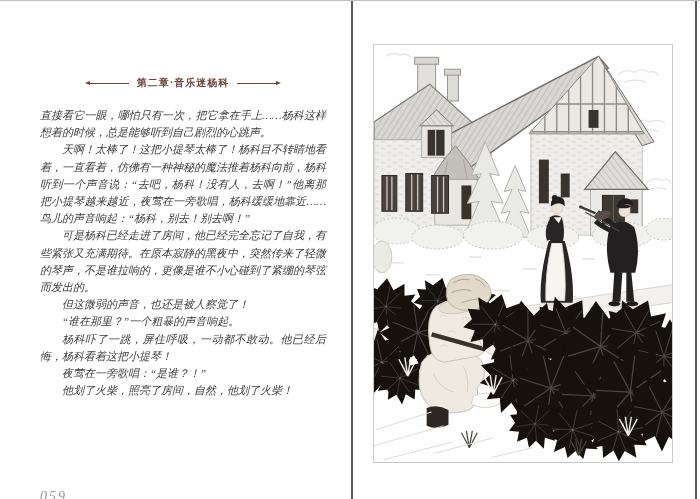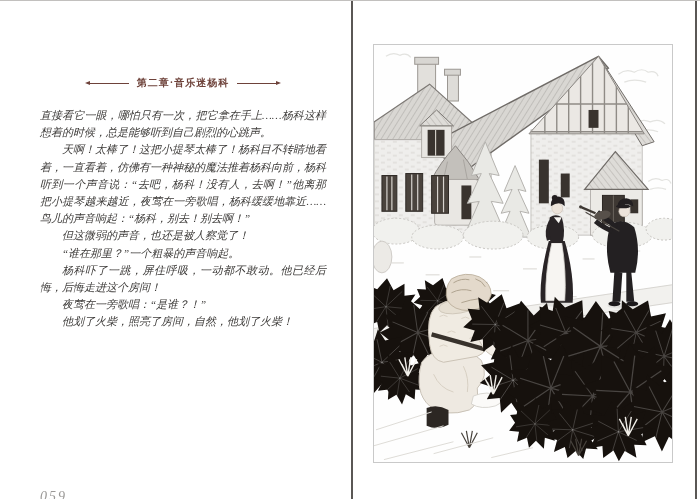--- a/index.html
+++ b/index.html
@@ -54,23 +54,24 @@
       <span>第二章·音乐迷杨科</span>
       <span class="orn">
           <i class="bar"></i>
           <i class="tip tip-r"></i>
         </span>
     </div>
 
     <div class="body-text">
       <p class="cont">直接看它一眼，哪怕只有一次，把它拿在手上……杨科这样想着的时候，总是能够听到自己剧烈的心跳声。</p>
       <p>天啊！太棒了！这把小提琴太棒了！杨科目不转睛地看着，一直看着，仿佛有一种神秘的魔法推着杨科向前，杨科听到一个声音说：“去吧，杨科！没有人，去啊！”他离那把小提琴越来越近，夜莺在一旁歌唱，杨科缓缓地靠近……鸟儿的声音响起：“杨科，别去！别去啊！”</p>
+      <p>可是杨科已经走进了房间，他已经完全忘记了自我，有些紧张又充满期待。在原本寂静的黑夜中，突然传来了轻微的琴声，不是谁拉响的，更像是谁不小心碰到了紧绷的琴弦而发出的。</p>
       <p>但这微弱的声音，也还是被人察觉了！</p>
       <p>“谁在那里？”一个粗暴的声音响起。</p>
-      <p>杨科吓了一跳，屏住呼吸，一动都不敢动。他已经后悔，后悔走进这个房间！</p>
+      <p>杨科吓了一跳，屏住呼吸，一动都不敢动。他已经后悔，杨科看着这把小提琴！</p>
       <p>夜莺在一旁歌唱：“是谁？！”</p>
       <p>他划了火柴，照亮了房间，自然，他划了火柴！</p>
     </div>
 
     <div class="folio">059</div>
   </div>
 
   <div class="edge spine"></div>
   <div class="edge right"></div>
 

